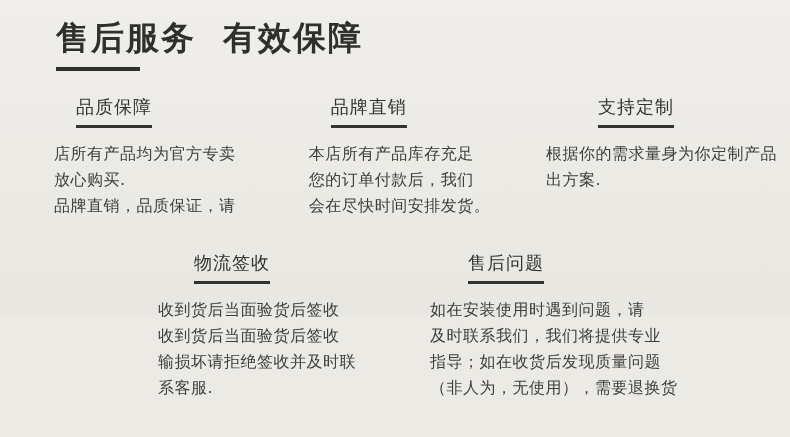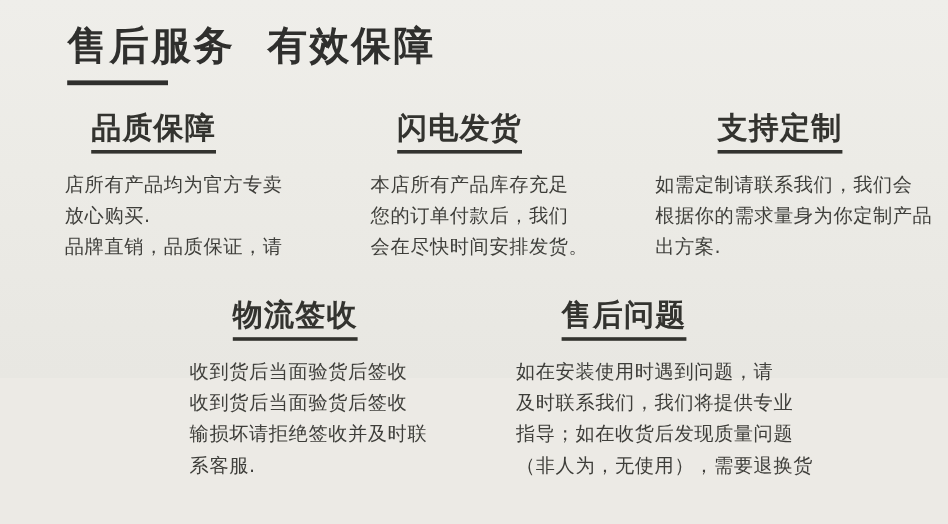--- a/index.html
+++ b/index.html
@@ -55,22 +55,22 @@
   }
   .row-bottom {
     left: 150px;
     top: 248px;
     width: 560px;
   }
   .block {
     box-sizing: border-box;
   }
   .block-title {
-    font-size: 25px;
-    font-weight: bold;
+    font-size: 18px;
+    font-weight: normal;
     color: #33332f;
     letter-spacing: 1px;
     line-height: 30px;
     display: inline-block;
     padding-bottom: 3px;
     border-bottom: 3px solid #33332f;
     white-space: nowrap;
   }
   .block-body {
     margin-top: 13px;
@@ -112,32 +112,31 @@
     <div class="block b1">
       <div class="block-title">品质保障</div>
       <div class="block-body">
         <div>店所有产品均为官方专卖</div>
         <div>放心购买.</div>
         <div>品牌直销，品质保证，请</div>
       </div>
     </div>
 
     <div class="block b2">
-      <div class="block-title">闪电发货</div>
+      <div class="block-title">品牌直销</div>
       <div class="block-body">
         <div>本店所有产品库存充足</div>
         <div>您的订单付款后，我们</div>
         <div>会在尽快时间安排发货。</div>
       </div>
     </div>
 
     <div class="block b3">
       <div class="block-title">支持定制</div>
       <div class="block-body">
-        <div>如需定制请联系我们，我们会</div>
         <div>根据你的需求量身为你定制产品</div>
         <div>出方案.</div>
       </div>
     </div>
 
   </div>
 
   <div class="row row-bottom">
 
     <div class="block b4">

